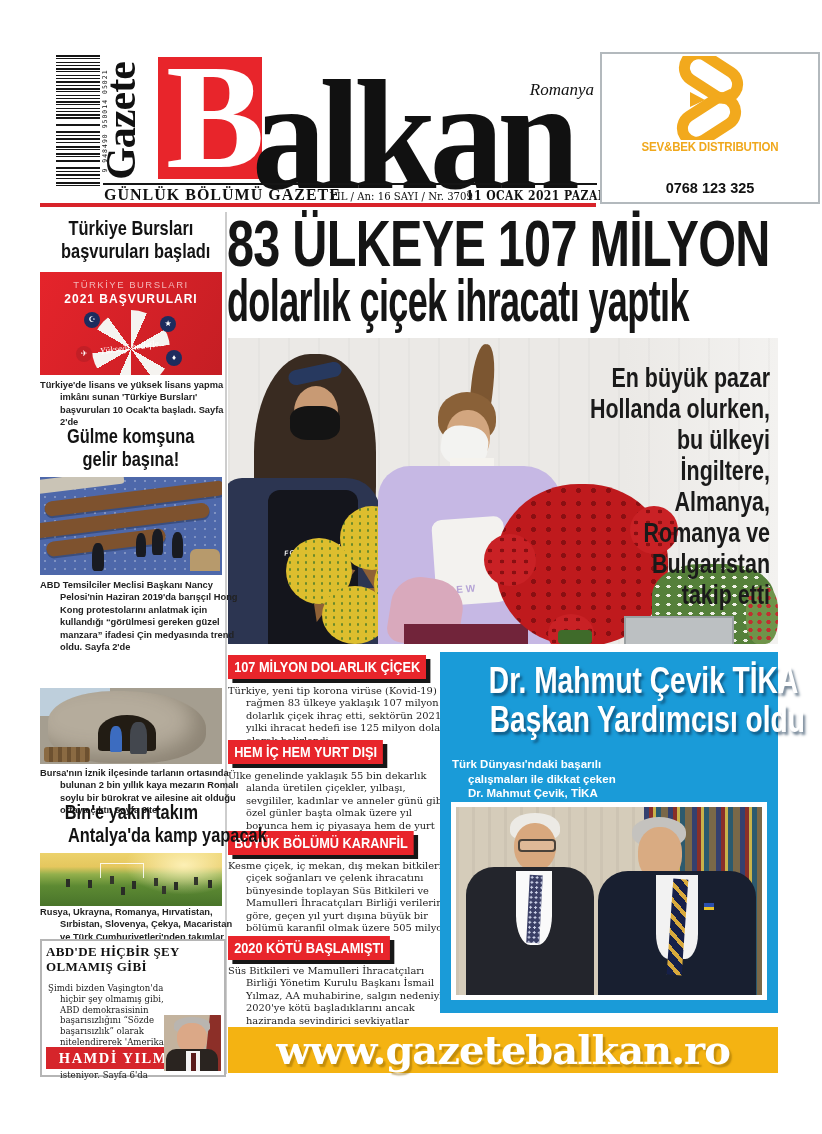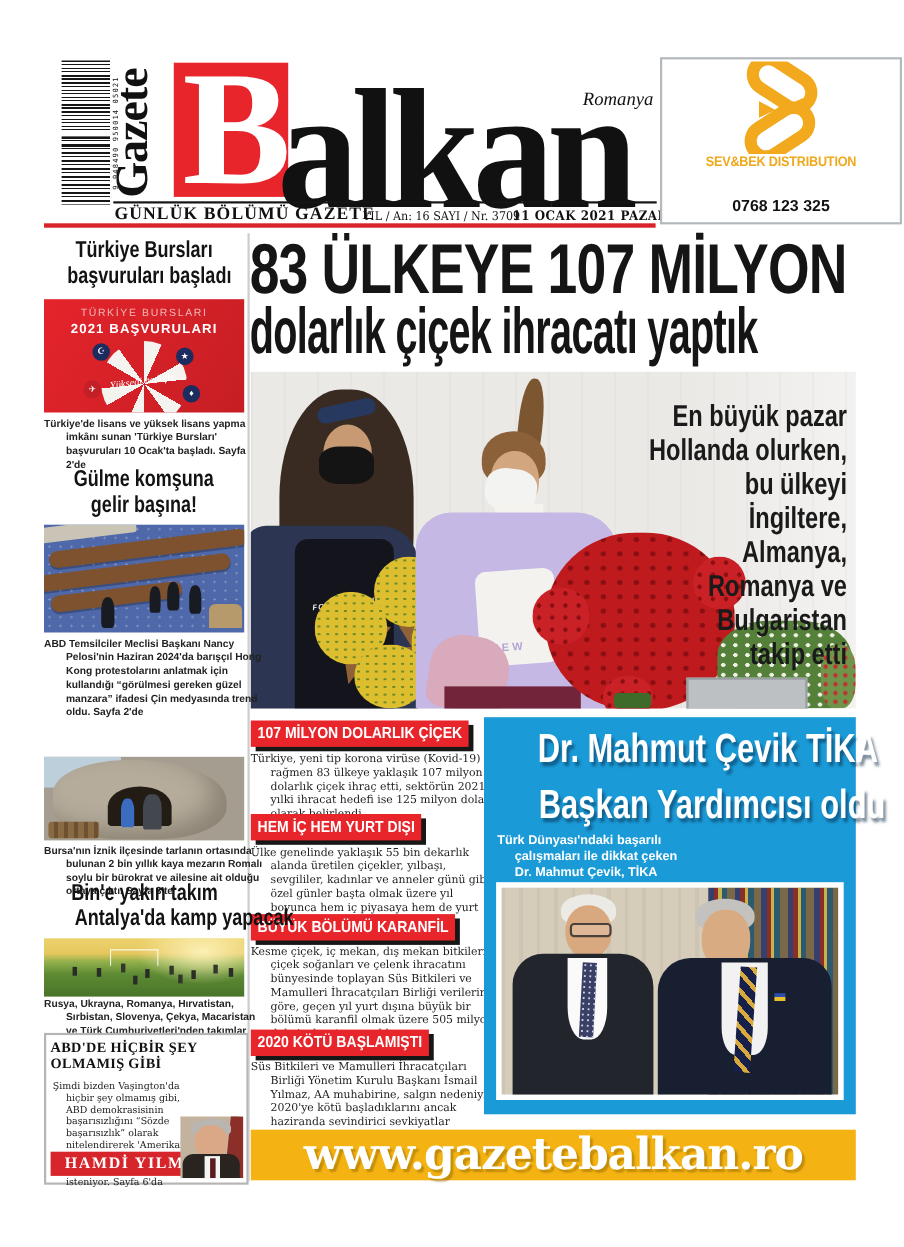--- a/index.html
+++ b/index.html
@@ -269,21 +269,21 @@
   <div class="abs secbody" style="top:685px">Türkiye, yeni tip korona virüse (Kovid-19) rağmen 83 ülkeye yaklaşık 107 milyon dolarlık çiçek ihraç etti, sektörün 2021 yılki ihracat hedefi ise 125 milyon dolar olarak belirlendi.</div>
   <div class="abs sechead" style="top:740px">HEM İÇ HEM YURT DIŞI</div>
   <div class="abs secbody" style="top:770px">Ülke genelinde yaklaşık 55 bin dekarlık alanda üretilen çiçekler, yılbaşı, sevgililer, kadınlar ve anneler günü gibi özel günler başta olmak üzere yıl boyunca hem iç piyasaya hem de yurt dışına satılıyor.</div>
   <div class="abs sechead" style="top:831px">BÜYÜK BÖLÜMÜ KARANFİL</div>
   <div class="abs secbody" style="top:860px">Kesme çiçek, iç mekan, dış mekan bitkileri, çiçek soğanları ve çelenk ihracatını bünyesinde toplayan Süs Bitkileri ve Mamulleri İhracatçıları Birliği verilerine göre, geçen yıl yurt dışına büyük bir bölümü karanfil olmak üzere 505 milyon dal çiçek satışı yapıldı.</div>
   <div class="abs sechead" style="top:936px">2020 KÖTÜ BAŞLAMIŞTI</div>
   <div class="abs secbody" style="top:965px">Süs Bitkileri ve Mamulleri İhracatçıları Birliği Yönetim Kurulu Başkanı İsmail Yılmaz, AA muhabirine, salgın nedeniyle 2020'ye kötü başladıklarını ancak haziranda sevindirici sevkiyatlar yaptıklarını söyledi. Sayfa 4'de</div>
 
   <div class="abs tbox">
     <div class="thl" style="top:10px"><span>Dr. Mahmut Çevik TİKA</span></div>
-    <div class="thl" style="top:61px"><span>Başkan Yardımcısı oldu</span></div>
+    <div class="thl" style="top:49px"><span>Başkan Yardımcısı oldu</span></div>
     <div class="tcol" style="left:12px;top:105px;width:152px">Türk Dünyası'ndaki başarılı çalışmaları ile dikkat çeken Dr. Mahmut Çevik, TİKA Başkan</div>
     <div class="tframe">
       <div class="tphoto">
         <div class="shelf"></div>
         <div class="m1hairW"></div>
         <div class="m1face"></div>
         <div class="m1gl"></div>
         <div class="m1body"></div>
         <div class="m1shirt"></div>
         <div class="m1tie"></div>
@@ -325,21 +325,21 @@
     <div class="deskrow" style="left:-6px;top:-2px;width:90px"></div>
     <div class="chairrow" style="left:4px;top:14px;width:182px"></div>
     <div class="chairrow" style="left:-8px;top:36px;width:178px"></div>
     <div class="chairrow" style="left:6px;top:58px;width:120px"></div>
     <div class="fig" style="left:96px;top:56px;width:10px;height:24px"></div>
     <div class="fig" style="left:112px;top:52px;width:11px;height:26px"></div>
     <div class="fig" style="left:132px;top:55px;width:11px;height:26px"></div>
     <div class="fig" style="left:52px;top:66px;width:12px;height:28px"></div>
     <div class="chairbr" style="right:2px;bottom:4px;width:30px;height:22px"></div>
   </div>
-  <div class="abs cap" style="top:579px">ABD Temsilciler Meclisi Başkanı Nancy Pelosi'nin Haziran 2024'da barışçıl Hong Kong protestolarını anlatmak için kullandığı “görülmesi gereken güzel manzara” ifadesi Çin medyasında trend oldu. Sayfa 2'de</div>
+  <div class="abs cap" style="top:579px">ABD Temsilciler Meclisi Başkanı Nancy Pelosi'nin Haziran 2019'da barışçıl Hong Kong protestolarını anlatmak için kullandığı “görülmesi gereken güzel manzara” ifadesi Çin medyasında trend oldu. Sayfa 2'de</div>
 
   <div class="abs sphoto tomb" style="top:688px;height:76px">
     <div class="sky"></div>
     <div class="rock"></div>
     <div class="arch"></div>
     <div class="tfig1"></div>
     <div class="tfig2"></div>
     <div class="wood"></div>
   </div>
   <div class="abs cap" style="top:767px">Bursa'nın İznik ilçesinde tarlanın ortasında bulunan 2 bin yıllık kaya mezarın Romalı soylu bir bürokrat ve ailesine ait olduğu ortaya çıktı. Sayfa 3'te</div>

